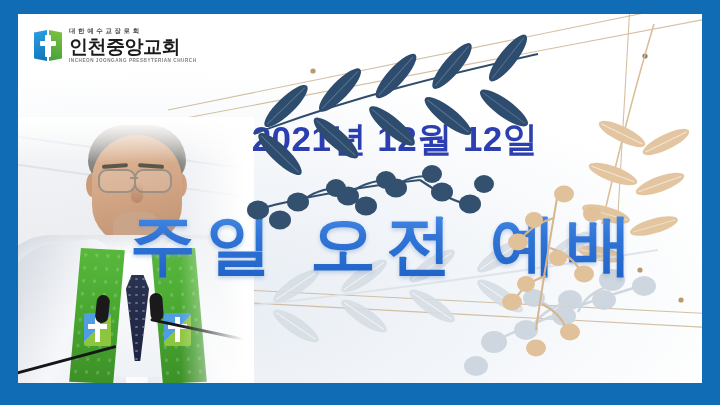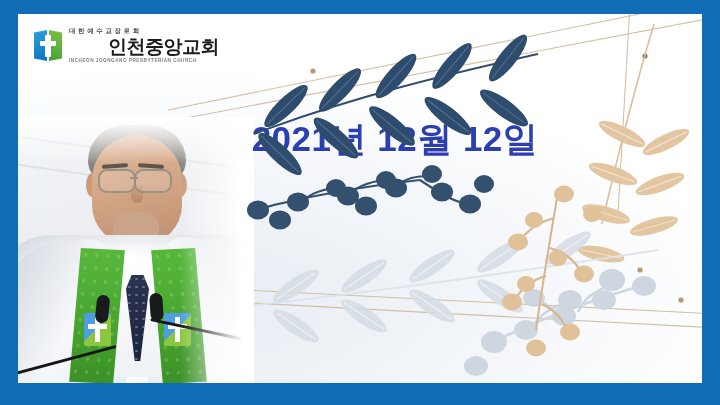--- a/index.html
+++ b/index.html
@@ -109,21 +109,21 @@
   #logo .mark{position:relative;width:28px;height:31px;}
   #logo .mark .pl{position:absolute;top:0;width:13px;height:31px;}
   #logo .mark .pl.l{left:0;background:linear-gradient(160deg,#2d9fe0,#0f74bd);
         border-radius:3px 0 0 4px;clip-path:polygon(0 8%,100% 0,100% 100%,0 92%);}
   #logo .mark .pl.r{left:15px;background:linear-gradient(200deg,#7fc241,#44a13a);
         border-radius:0 3px 4px 0;clip-path:polygon(0 0,100% 8%,100% 92%,0 100%);}
   #logo .mark .cv{position:absolute;left:11px;top:5px;width:6px;height:22px;background:#fff;border-radius:1px;}
   #logo .mark .ch{position:absolute;left:6px;top:11px;width:16px;height:5px;background:#fff;border-radius:1px;}
   #logo .txt{display:flex;flex-direction:column;line-height:1;}
   #logo .l1{font-size:6.5px;letter-spacing:2.6px;color:#4a4a4a;font-weight:700;margin-bottom:2px;}
-  #logo .l2{font-size:19px;letter-spacing:-.5px;color:#1b1b1b;font-weight:700;margin-left:39px;}
+  #logo .l2{font-size:19px;letter-spacing:-.5px;color:#1b1b1b;font-weight:700;}
   #logo .l3{font-size:4.6px;letter-spacing:.55px;color:#7d7d7d;font-weight:700;margin-top:3px;}
 </style>
 </head>
 <body>
 
 <div id="stage">
   <div id="card">
 
     <svg class="lay" viewBox="0 0 684 369" xmlns="http://www.w3.org/2000/svg">
       <defs>
@@ -235,20 +235,21 @@
         </div>
       <div class="micarm" style="left:-14px;top:228px;width:112px;transform:rotate(-15deg);"></div>
       <div class="michead" style="left:78px;top:178px;transform:rotate(6deg);"></div>
       <div class="micarm" style="left:130px;top:226px;width:120px;transform:rotate(12deg);"></div>
       <div class="michead" style="left:132px;top:176px;transform:rotate(-4deg);"></div>
       <div class="fadeR"></div>
         <div class="fadeT"></div>
     </div>
 
     <div id="date">2021년 12월 12일</div>
+    <div id="title">주일 오전 예배</div>
 
     <svg class="lay" viewBox="0 0 684 369" xmlns="http://www.w3.org/2000/svg">
       <defs>
         <g id="leafN2">
             <ellipse cx="0" cy="0" rx="29" ry="8.5" fill="#2e4c6d"></ellipse>
           <path d="M-26 0 L26 0" stroke="#7d96b1" stroke-width="1" opacity=".5"></path>
           </g>
       </defs>
 
       <g>

